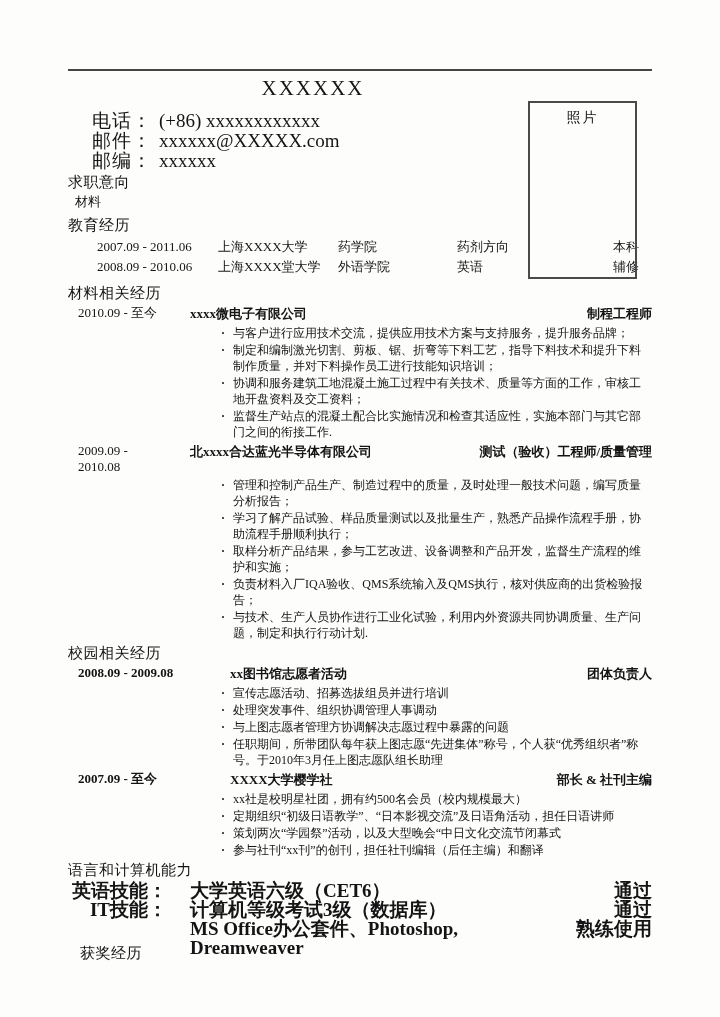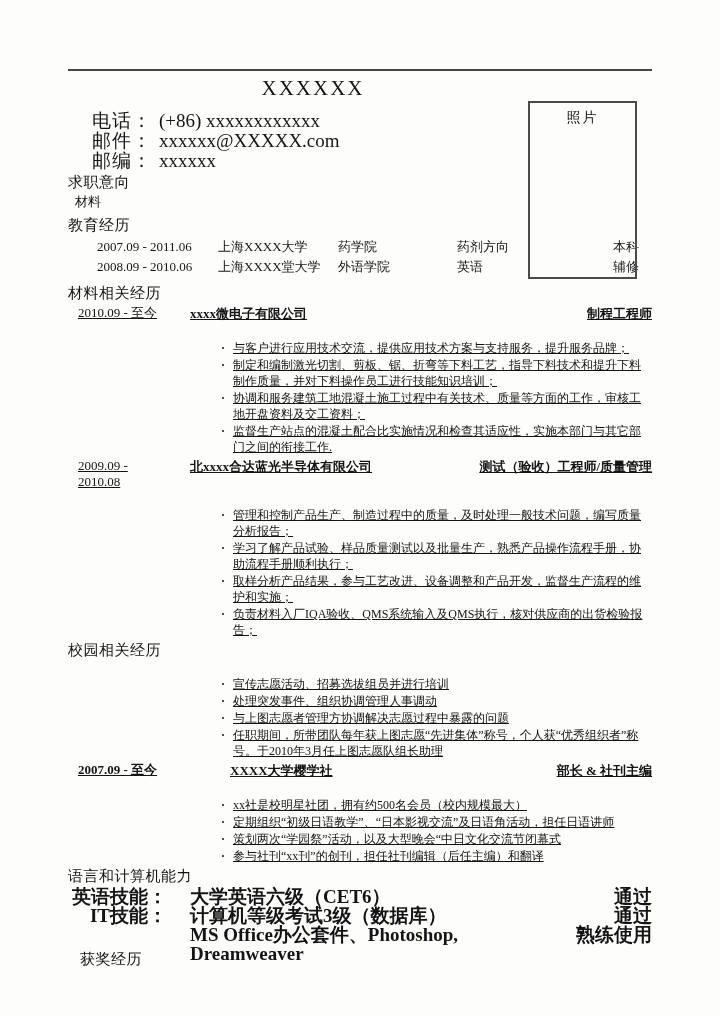--- a/index.html
+++ b/index.html
@@ -47,29 +47,29 @@
   .sh-skills    { margin-top:2px; }
   .sh-awards    { margin-top:5px;margin-left:12px; }
 
   .objective-content { height:20px; line-height:20px; padding-left:7px; font-size:13px; }
 
   .edu-rows { margin-top:2px; }
   .edu-row { display:grid; grid-template-columns:150px 120px 119px 156px auto; height:20px; line-height:20px; font-size:13px; }
   .edu-period { padding-left:7px;margin-left:22px; }
 
   .entries { margin-top:1px; }
-  .entry { margin-bottom:2px;text-decoration:underline; }
+  .entry { margin-bottom:2px; }
   .entry-head { display:grid; grid-template-columns:var(--org-col,122px) 1fr auto; font-size:13px; line-height:18px; align-items:start; padding:1px 0; }
   .entry-period { padding-left:10px; white-space:pre-line; line-height:16px; }
   .entry-name { font-weight:bold; }
   .entry-role { font-weight:bold; text-align:right; }
   .campus .entry-head { --org-col:162px; }
   .campus .entry-period { font-weight:bold; }
 
-  ul.bullets { list-style:none; margin:16px 0 2px 0; padding:0 0 0 152px; }
+  ul.bullets { list-style:none; margin:1px 0 2px 0; padding:0 0 0 152px; }
   ul.bullets li { position:relative; padding-left:13px; font-size:12px; line-height:16px; margin-bottom:1px; }
   ul.bullets li::before { content:"·"; position:absolute; left:1px; top:0; font-weight:bold; }
 
   .skills-rows { margin-top:1px; }
   .skill-row { display:grid; grid-template-columns:122px 1fr auto; height:19px; line-height:19px; font-size:19px;font-weight:bold; }
   .skill-label { text-align:right; padding-right:23px; }
   .skill-status { text-align:right; }
 </style>
 </head>
 <body>
@@ -147,27 +147,33 @@
       <span class="entry-period">2009.09 -
 2010.08</span>
       <span class="entry-name">北xxxx合达蓝光半导体有限公司</span>
       <span class="entry-role">测试（验收）工程师/质量管理</span>
     </div>
     <ul class="bullets">
             <li>管理和控制产品生产、制造过程中的质量，及时处理一般技术问题，编写质量分析报告；</li>
             <li>学习了解产品试验、样品质量测试以及批量生产，熟悉产品操作流程手册，协助流程手册顺利执行；</li>
             <li>取样分析产品结果，参与工艺改进、设备调整和产品开发，监督生产流程的维护和实施；</li>
             <li>负责材料入厂IQA验收、QMS系统输入及QMS执行，核对供应商的出货检验报告；</li>
+            <li>与技术、生产人员协作进行工业化试验，利用内外资源共同协调质量、生产问题，制定和执行行动计划.</li>
           </ul>
   </div>
 </div>
 
     <div class="section-heading sh-campus">校园相关经历</div>
     <div class="entries campus">
   <div class="entry">
+    <div class="entry-head">
+      <span class="entry-period">2008.09 - 2009.08</span>
+      <span class="entry-name">xx图书馆志愿者活动</span>
+      <span class="entry-role">团体负责人</span>
+    </div>
     <ul class="bullets">
             <li>宣传志愿活动、招募选拔组员并进行培训</li>
             <li>处理突发事件、组织协调管理人事调动</li>
             <li>与上图志愿者管理方协调解决志愿过程中暴露的问题</li>
             <li>任职期间，所带团队每年获上图志愿“先进集体”称号，个人获“优秀组织者”称号。于2010年3月任上图志愿队组长助理</li>
           </ul>
   </div>
 
   <div class="entry">
     <div class="entry-head">

